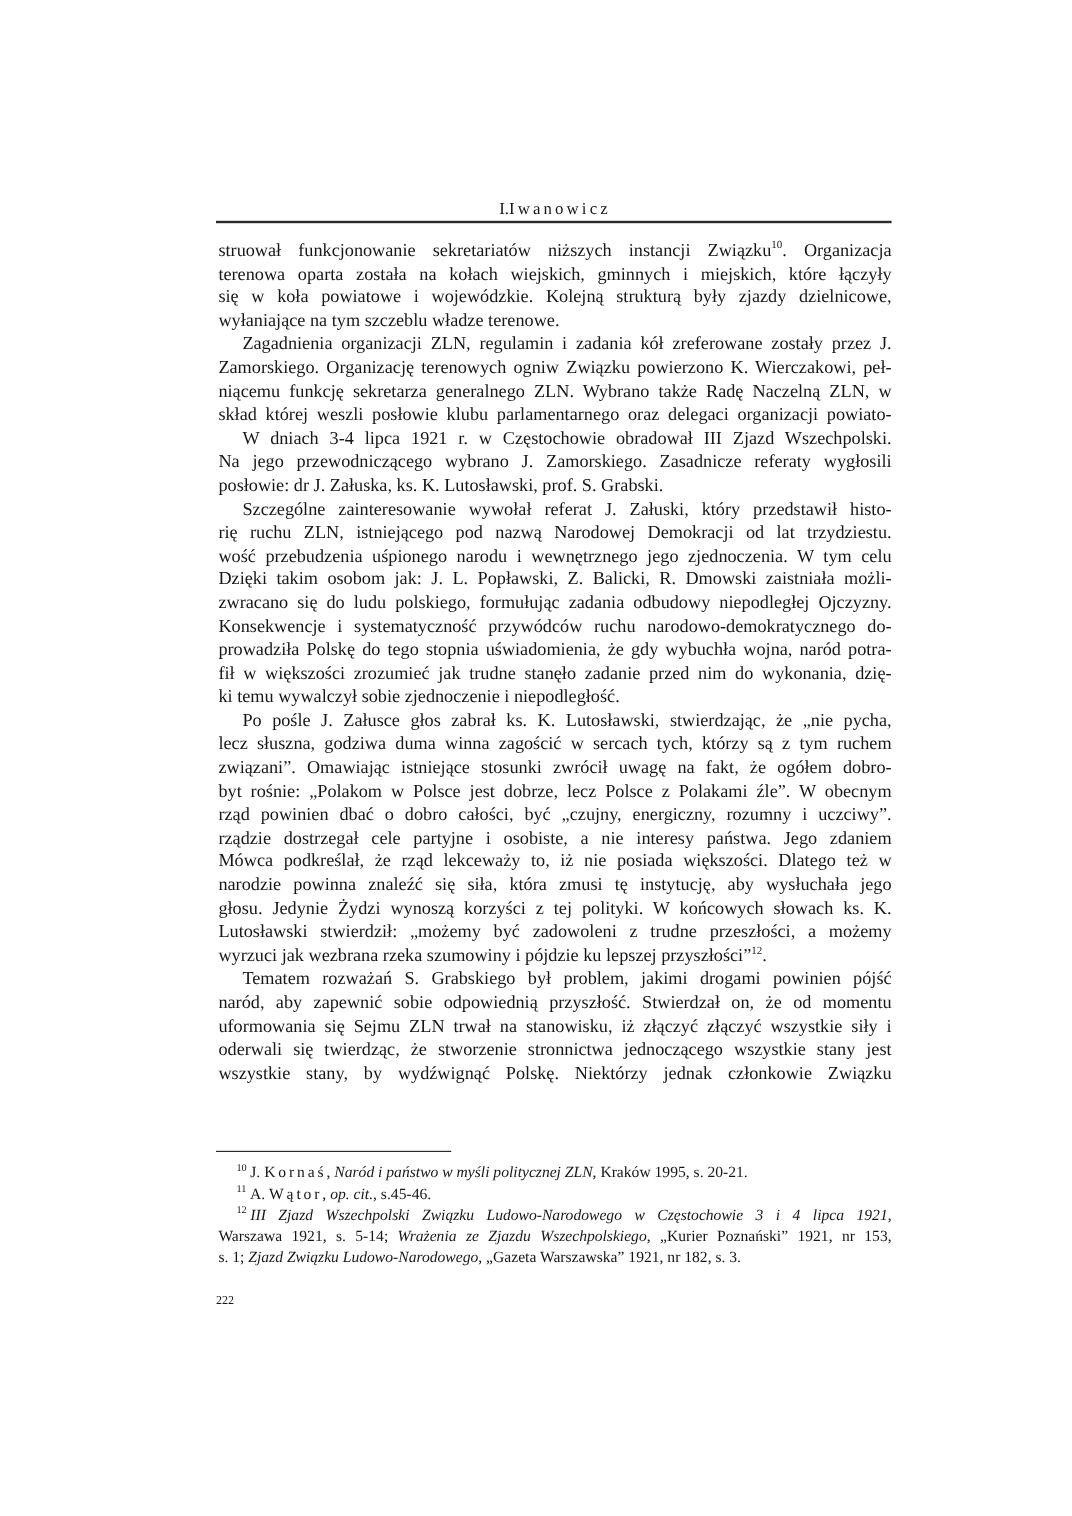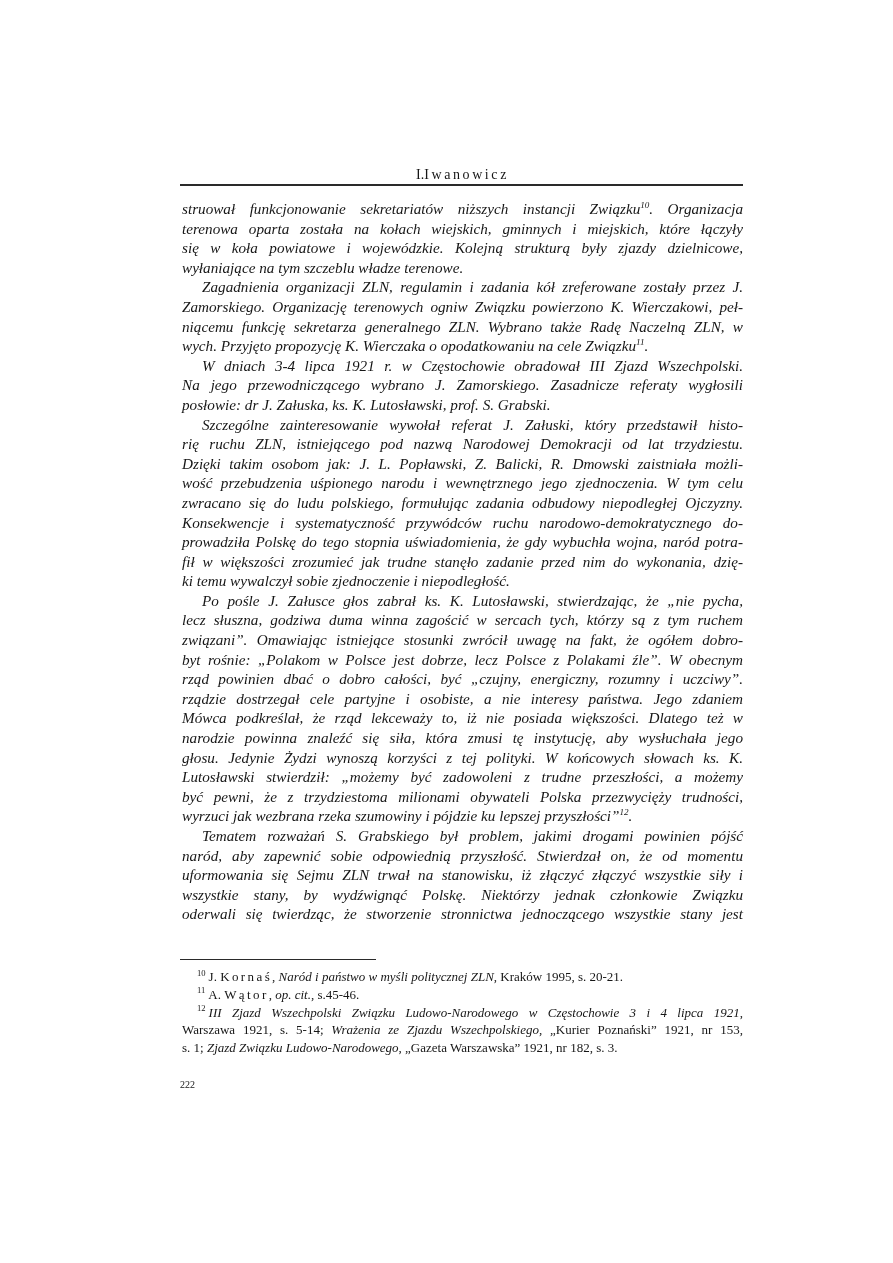--- a/index.html
+++ b/index.html
@@ -7,21 +7,21 @@
            font-family: "Liberation Serif", "DejaVu Serif", serif; color: #161616; }
     .page { position: absolute; left: 12px; top: 0; width: 893px; height: 1263px; background: #ffffff; }
 
     .running-head { position: absolute; left: 170px; top: 166px; width: 561px; text-align: center;
                     font-size: 14px; line-height: 18px; white-space: nowrap; }
     .running-head .spaced { letter-spacing: 2.6px; }
     .head-rule { position: absolute; left: 168px; top: 184px; width: 563px; height: 1.5px; background: #2a2a2a; }
 
     .body-text { position: absolute; left: 170px; top: 199px; width: 561px; font-size: 15.2px; }
     .line { display: block; height: 19.6px; line-height: 19.6px; text-align: justify; text-align-last: justify;
-            white-space: normal; overflow: visible; font-style: italic; }
+            white-space: normal; overflow: visible; }
     .line.last { text-align-last: left; }
     .line.indent { text-indent: 20px; }
     .sup { font-size: 0.6em; vertical-align: super; line-height: 0; }
 
     .note-rule { position: absolute; left: 168px; top: 959px; width: 196px; height: 1px; background: #2a2a2a; }
     .footnotes { position: absolute; left: 170px; top: 968px; width: 561px; font-size: 13px; }
     .fline { display: block; height: 17.8px; line-height: 17.8px; text-align: justify; text-align-last: justify; white-space: normal; }
     .fline.last { text-align-last: left; }
     .fline.indent { text-indent: 15px; }
     .fn-num { font-size: 0.66em; vertical-align: super; line-height: 0; margin-right: 3px; }
@@ -44,62 +44,61 @@
       <div class="line"><span>struował funkcjonowanie sekretariatów niższych instancji Związku</span><span class="sup">10</span><span>. Organizacja</span></div>
       <div class="line">terenowa oparta została na kołach wiejskich, gminnych i miejskich, które łączyły</div>
       <div class="line">się w koła powiatowe i wojewódzkie. Kolejną strukturą były zjazdy dzielnicowe,</div>
       <div class="line last">wyłaniające na tym szczeblu władze terenowe.</div>
     </div>
 
     <div>
       <div class="line indent">Zagadnienia organizacji ZLN, regulamin i zadania kół zreferowane zostały przez J.</div>
       <div class="line">Zamorskiego. Organizację terenowych ogniw Związku powierzono K. Wierczakowi, peł-</div>
       <div class="line">niącemu funkcję sekretarza generalnego ZLN. Wybrano także Radę Naczelną ZLN, w</div>
-      <div class="line last"><span>wych. Przyjęto propozycję K. Wierczaka o opodatkowaniu na cele Związku</span><span class="sup">11</span><span>.</span></div>
+      <div class="line">skład której weszli posłowie klubu parlamentarnego oraz delegaci organizacji powiato-</div>
     </div>
 
     <div>
       <div class="line indent">W dniach 3-4 lipca 1921 r. w Częstochowie obradował III Zjazd Wszechpolski.</div>
       <div class="line">Na jego przewodniczącego wybrano J. Zamorskiego. Zasadnicze referaty wygłosili</div>
       <div class="line last">posłowie: dr J. Załuska, ks. K. Lutosławski, prof. S. Grabski.</div>
     </div>
 
     <div>
       <div class="line indent">Szczególne zainteresowanie wywołał referat J. Załuski, który przedstawił histo-</div>
       <div class="line">rię ruchu ZLN, istniejącego pod nazwą Narodowej Demokracji od lat trzydziestu.</div>
+      <div class="line">wość przebudzenia uśpionego narodu i wewnętrznego jego zjednoczenia. W tym celu</div>
       <div class="line">Dzięki takim osobom jak: J. L. Popławski, Z. Balicki, R. Dmowski zaistniała możli-</div>
-      <div class="line">wość przebudzenia uśpionego narodu i wewnętrznego jego zjednoczenia. W tym celu</div>
       <div class="line">zwracano się do ludu polskiego, formułując zadania odbudowy niepodległej Ojczyzny.</div>
       <div class="line">Konsekwencje i systematyczność przywódców ruchu narodowo-demokratycznego do-</div>
       <div class="line">prowadziła Polskę do tego stopnia uświadomienia, że gdy wybuchła wojna, naród potra-</div>
       <div class="line">fił w większości zrozumieć jak trudne stanęło zadanie przed nim do wykonania, dzię-</div>
       <div class="line last">ki temu wywalczył sobie zjednoczenie i niepodległość.</div>
     </div>
 
     <div>
       <div class="line indent">Po pośle J. Załusce głos zabrał ks. K. Lutosławski, stwierdzając, że „nie pycha,</div>
       <div class="line">lecz słuszna, godziwa duma winna zagościć w sercach tych, którzy są z tym ruchem</div>
       <div class="line">związani”. Omawiając istniejące stosunki zwrócił uwagę na fakt, że ogółem dobro-</div>
       <div class="line">byt rośnie: „Polakom w Polsce jest dobrze, lecz Polsce z Polakami źle”. W obecnym</div>
       <div class="line">rząd powinien dbać o dobro całości, być „czujny, energiczny, rozumny i uczciwy”.</div>
       <div class="line">rządzie dostrzegał cele partyjne i osobiste, a nie interesy państwa. Jego zdaniem</div>
       <div class="line">Mówca podkreślał, że rząd lekceważy to, iż nie posiada większości. Dlatego też w</div>
       <div class="line">narodzie powinna znaleźć się siła, która zmusi tę instytucję, aby wysłuchała jego</div>
       <div class="line">głosu. Jedynie Żydzi wynoszą korzyści z tej polityki. W końcowych słowach ks. K.</div>
       <div class="line">Lutosławski stwierdził: „możemy być zadowoleni z trudne przeszłości, a możemy</div>
-      <div class="line">być pewni, że z trzydziestoma milionami obywateli Polska przezwycięży trudności,</div>
       <div class="line last"><span>wyrzuci jak wezbrana rzeka szumowiny i pójdzie ku lepszej przyszłości”</span><span class="sup">12</span><span>.</span></div>
     </div>
 
     <div>
       <div class="line indent">Tematem rozważań S. Grabskiego był problem, jakimi drogami powinien pójść</div>
       <div class="line">naród, aby zapewnić sobie odpowiednią przyszłość. Stwierdzał on, że od momentu</div>
       <div class="line">uformowania się Sejmu ZLN trwał na stanowisku, iż złączyć złączyć wszystkie siły i</div>
+      <div class="line">oderwali się twierdząc, że stworzenie stronnictwa jednoczącego wszystkie stany jest</div>
       <div class="line">wszystkie stany, by wydźwignąć Polskę. Niektórzy jednak członkowie Związku</div>
-      <div class="line">oderwali się twierdząc, że stworzenie stronnictwa jednoczącego wszystkie stany jest</div>
     </div>
   </div>
 
   <div class="note-rule"></div>
   <div class="footnotes">
     <div class="fline indent last"><span class="fn-num">10</span><span>J. </span><span class="author">Kornaś</span><span>, </span><span class="it">Naród i państwo w myśli politycznej ZLN</span><span>, Kraków 1995, s. 20-21.</span></div>
     <div class="fline indent last"><span class="fn-num">11</span><span>A. </span><span class="author">Wątor</span><span>, </span><span class="it">op. cit.</span><span>, s.45-46.</span></div>
     <div>
       <div class="fline indent"><span class="fn-num">12</span><span class="it">III Zjazd Wszechpolski Związku Ludowo-Narodowego w Częstochowie 3 i 4 lipca 1921</span><span>,</span></div>
       <div class="fline"><span>Warszawa 1921, s. 5-14; </span><span class="it">Wrażenia ze Zjazdu Wszechpolskiego</span><span>, „Kurier Poznański” 1921, nr 153,</span></div>

